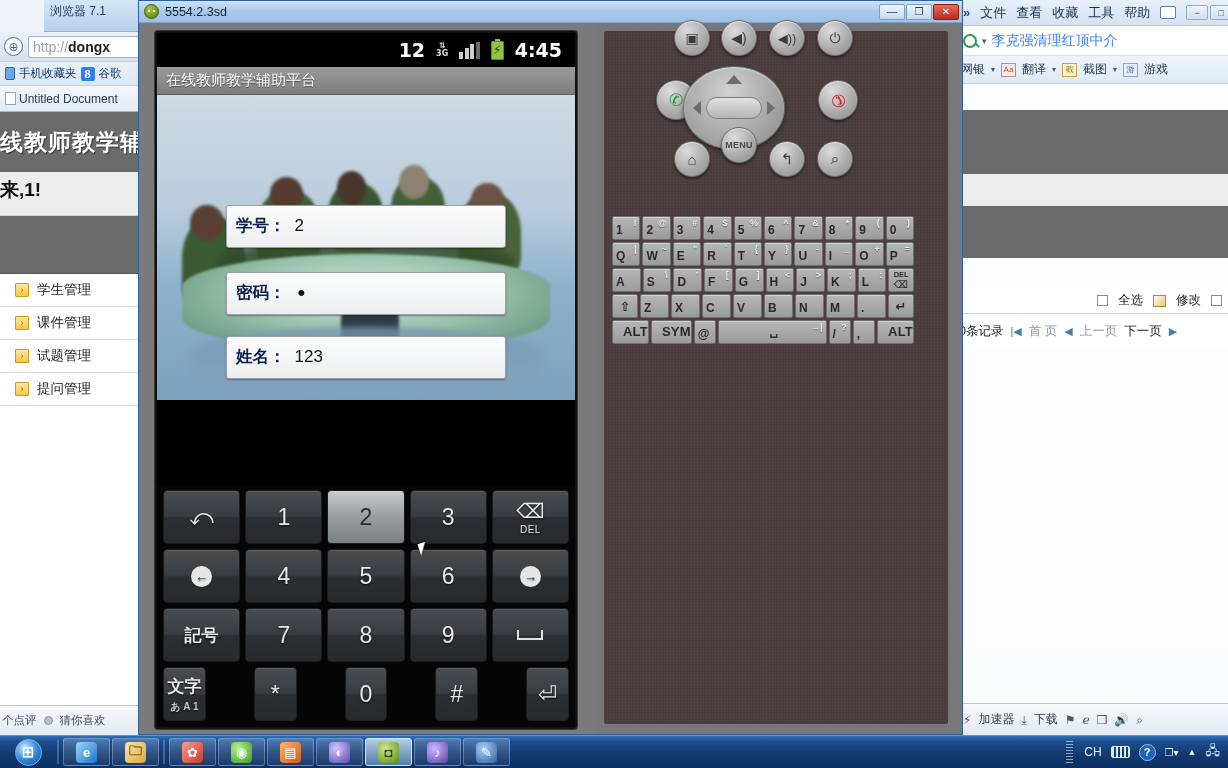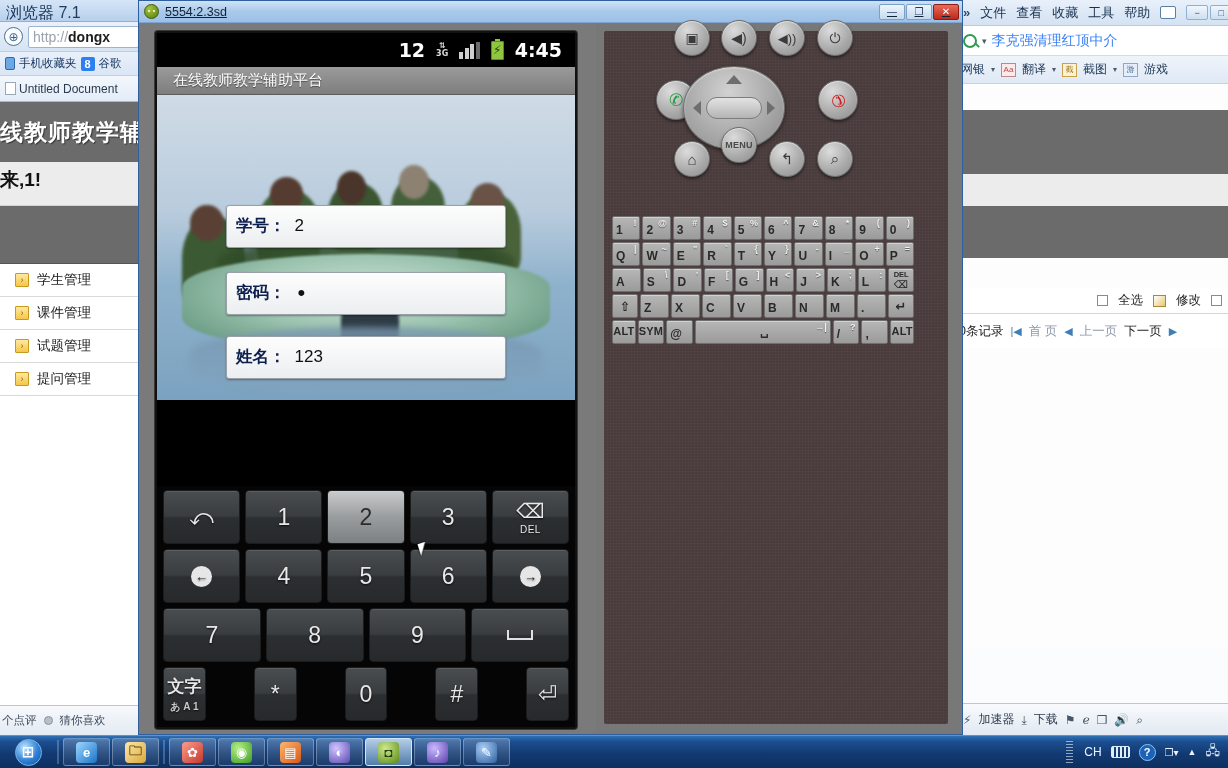--- a/index.html
+++ b/index.html
@@ -14,23 +14,24 @@
   .desktop{ position:absolute; inset:0;
     background:linear-gradient(180deg,#12356b 0%,#0e2c5c 45%,#0a2149 100%); }
 
   
   .browser-left{
     position:absolute; left:0; top:0; width:145px; height:735px;
     background:#eef3fa; border-right:2px solid #7d9dc4;
     overflow:hidden;
   }
   .bl-title{
-    height:22px; background:linear-gradient(180deg,#d5e5f7,#b7d0ec);
-    font-size:16px; color:#213c5e; padding:3px 0 0 6px; white-space:nowrap;
+    height:32px; background:linear-gradient(180deg,#d5e5f7,#b7d0ec);
+    font-size:12px; color:#213c5e; padding:3px 0 0 6px; white-space:nowrap;
     border-bottom:1px solid #8fb0d2;
+    margin-left:44px;
   }
   .bl-addrbar{
     height:30px; background:linear-gradient(180deg,#eaf1fb,#d6e3f3);
     display:flex; align-items:center; padding:0 4px; gap:5px;
     border-bottom:1px solid #b9cde4;
   }
   .shield-ic{
     width:19px;height:19px;border-radius:50%;
     border:1.6px solid #4d6f95; background:#fafdff;
     display:flex;align-items:center;justify-content:center;
@@ -157,21 +158,21 @@
   .ft-ic{ font-size:12px; color:#46566a;}
 
   
   .emu{
     position:absolute; left:138px; top:0; width:825px; height:735px;
     border:1px solid #2f5f9e; background:#6f6f6f;
   }
   .emu-title{
     height:22px; background:linear-gradient(180deg,#cfe2f7 0%,#a9c9ea 50%,#9cc0e6 100%);
     display:flex; align-items:center; gap:6px; padding-left:5px;
-    font-size:12.5px; color:#123; border-bottom:1px solid #7ea4cd;text-decoration:underline;
+    font-size:12.5px; color:#123; border-bottom:1px solid #7ea4cd;
   }
   .droid{
     width:15px;height:15px;border-radius:50%;
     background:radial-gradient(circle at 35% 30%,#a4c639,#5a7a14);
     border:1px solid #3f5a0e; flex:none; position:relative;
   }
   .droid:before{content:"";position:absolute;left:3px;top:5px;width:2px;height:2px;background:#fff;border-radius:50%;}
   .droid:after{content:"";position:absolute;right:3px;top:5px;width:2px;height:2px;background:#fff;border-radius:50%;}
   .emu-wbtns{ margin-left:auto; display:flex; gap:1px; padding-right:3px;}
   .ewb{ width:26px;height:16px;border:1px solid #7da0c8;border-radius:2px;
@@ -196,21 +197,21 @@
   .sb-3g{ font-size:8px; line-height:8px; text-align:center; color:#dcdcdc; font-weight:700;}
   .sb-sig{ display:flex; align-items:flex-end; gap:1.5px; height:17px; }
   .sb-sig i{ width:4px; background:#cfcfcf; display:block;}
   .sb-bat{ width:13px;height:19px;background:#8ec63f;border:1px solid #5e8c21;border-radius:1px;
            position:relative; display:flex;align-items:center;justify-content:center;}
   .sb-bat:before{content:"";position:absolute;top:-3px;left:3.5px;width:5px;height:2px;background:#8ec63f;}
   .sb-bat b{ color:#2a3d08; font-size:12px; line-height:1;}
   .sb-time{ font-size:19px; }
   .apptitle{
     height:28px; background:linear-gradient(180deg,#9a9a9a,#7e7e7e);
-    color:#fff; font-size:15px; display:flex; align-items:center; padding-left:16px;
+    color:#fff; font-size:15px; display:flex; align-items:center; padding-left:9px;
     border-bottom:1px solid #5c5c5c; text-shadow:0 1px 1px rgba(0,0,0,.5);
   }
   .appscreen{ position:relative; height:305px; overflow:hidden;
     background:linear-gradient(180deg,#cfdbe6 0%,#b9ccdd 38%,#8fb2cc 62%,#7ba2c0 100%); }
   .photo{ position:absolute; inset:0; }
   .photo .tbl{
     position:absolute; left:6%; right:6%; top:52%; height:32%;
     background:radial-gradient(ellipse at 50% 40%, #cfe4d8 0%, #9dc4b0 45%, #6f9f88 80%);
     border-radius:50%/34%;
     filter:blur(1.2px);
@@ -313,21 +314,21 @@
   .kb{
     flex:1; height:24px; position:relative;
     background:linear-gradient(180deg,#b6b6b6,#9b9b9b);
     border:1px solid #6f6f6f; border-radius:2px;
     color:#2a2a2a; font-size:12px; font-weight:700;
     display:flex; align-items:flex-end; padding:0 0 2px 3px;
     box-shadow:inset 0 1px 0 rgba(255,255,255,.4);
   }
   .kb sup{ position:absolute; right:3px; top:1px; font-size:9px; color:#f0f0f0;
            font-weight:700; text-shadow:0 1px 1px rgba(0,0,0,.5);}
-  .kb.tiny{ font-size:11px; letter-spacing:.2px; justify-content:center; padding-left:0;
+  .kb.tiny{ font-size:13px; letter-spacing:.2px; justify-content:center; padding-left:10px;
             align-items:center;}
   .kb.wide{ flex:6; justify-content:center; align-items:center;}
   .kb.del{ justify-content:center; align-items:center; flex-direction:column; padding:0; font-size:7.5px;}
   .kb.ctr{ justify-content:center; align-items:center; padding:0; font-size:13px;}
 
   
   .taskbar{
     position:absolute; left:0; bottom:0; width:1228px; height:33px;
     background:linear-gradient(180deg,#2f6fb5 0%,#1b4e8f 18%,#123a72 55%,#0d2f60 100%);
     border-top:1px solid #5a93d0; display:flex; align-items:center;
@@ -596,20 +597,23 @@
                   <span>5</span>
                 </div>
               <div class="key">
                   <span>6</span>
                 </div>
               <div class="key">
                   <span class="circ">→</span>
                 </div>
             </div>
             <div class="krow">
+              <div class="key sm">
+                  <span>記号</span>
+                </div>
               <div class="key">
                   <span>7</span>
                 </div>
               <div class="key">
                   <span>8</span>
                 </div>
               <div class="key">
                   <span>9</span>
                 </div>
               <div class="key">

